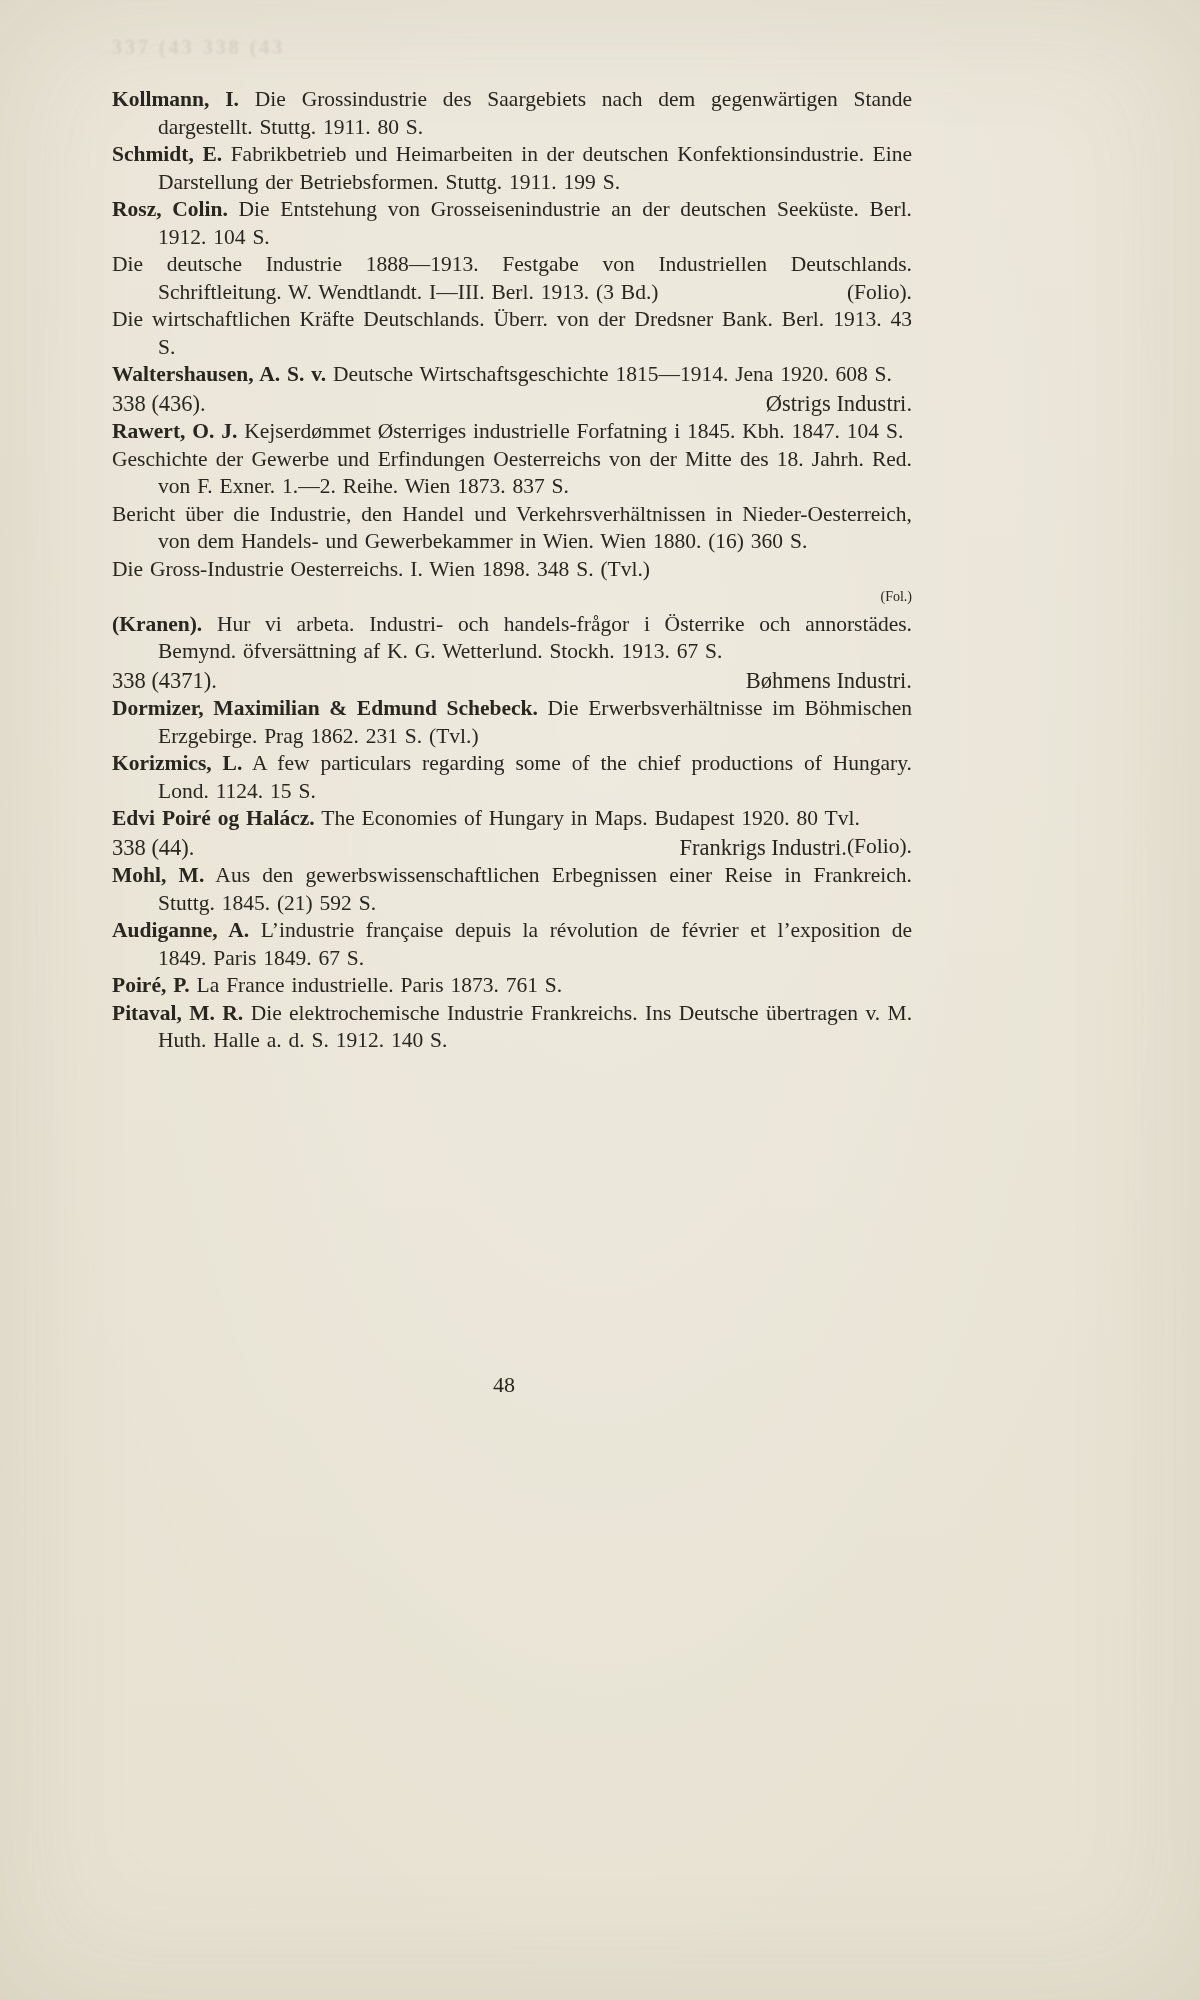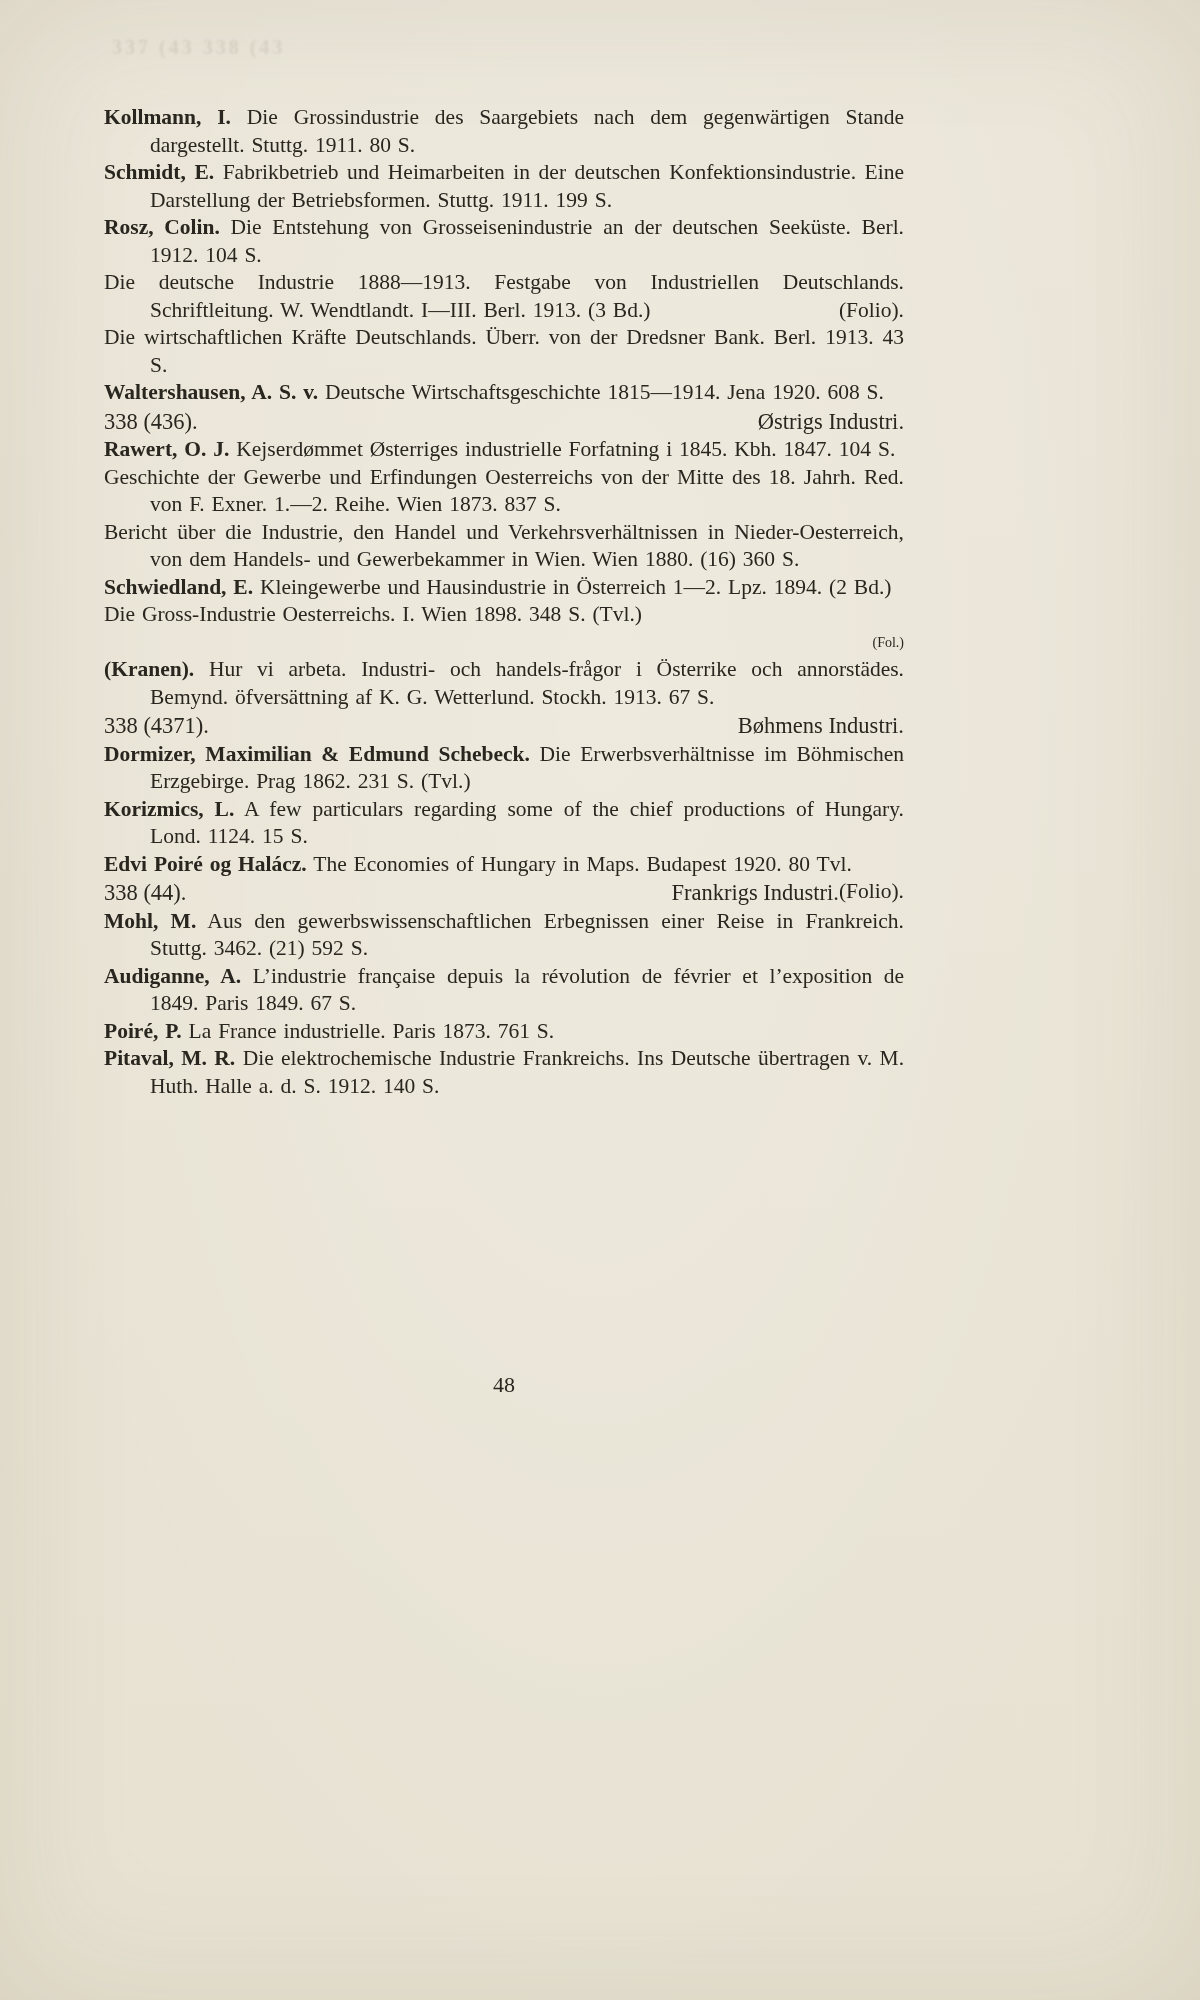--- a/index.html
+++ b/index.html
@@ -27,25 +27,24 @@
     top: 36px;
     font-size: 20px;
     font-weight: bold;
     color: #6b6353;
     opacity: 0.13;
     filter: blur(1.3px);
     letter-spacing: 3px;
   }
   .content {
     position: absolute;
-    left: 104px;
+    left: 112px;
     top: 86px;
     width: 800px;
     color: #29261f;
-    margin-top: 18px;
   }
   p.entry {
     margin: 0;
     padding-left: 46px;
     text-indent: -46px;
     text-align: justify;
     font-size: 21.5px;
     line-height: 27.5px;
     word-spacing: 1.5px;
   }
@@ -92,34 +91,33 @@
       <p class="entry"><span>Die deutsche Industrie 1888—1913. Festgabe von Industriellen Deutschlands. Schriftleitung. W. Wendtlandt. I—III. Berl. 1913. (3 Bd.)</span> <span class="tail">(Folio).</span></p>
       <p class="entry"><span>Die wirtschaftlichen Kräfte Deutschlands. Überr. von der Dredsner Bank. Berl. 1913. 43 S.</span></p>
       <p class="entry"><span class="lead">Waltershausen, A. S. v.</span> <span>Deutsche Wirtschaftsgeschichte 1815—1914. Jena 1920. 608 S.</span></p>
       <div class="section">
         <span>338 (436).</span>
         <span>Østrigs Industri.</span>
       </div>
       <p class="entry"><span class="lead">Rawert, O. J.</span> <span>Kejserdømmet Østerriges industrielle Forfatning i 1845. Kbh. 1847. 104 S.</span></p>
       <p class="entry"><span>Geschichte der Gewerbe und Erfindungen Oesterreichs von der Mitte des 18. Jahrh. Red. von F. Exner. 1.—2. Reihe. Wien 1873. 837 S.</span></p>
       <p class="entry"><span>Bericht über die Industrie, den Handel und Verkehrsverhältnissen in Nieder-Oesterreich, von dem Handels- und Gewerbekammer in Wien. Wien 1880. (16) 360 S.</span></p>
-      <p class="entry"><span class="lead">Schwiedland, E.</span> <span>Kleingewerbe und Hausindustrie in Österreich 1—2. Lpz. 1894. (2 Bd.)</span></p>
       <p class="entry"><span>Die Gross-Industrie Oesterreichs. I. Wien 1898. 348 S. (Tvl.)</span></p>
       <div class="tail-line">(Fol.)</div>
       <p class="entry"><span class="lead">(Kranen).</span> <span>Hur vi arbeta. Industri- och handels-frågor i Österrike och annorstädes. Bemynd. öfversättning af K. G. Wetterlund. Stockh. 1913. 67 S.</span></p>
       <div class="section">
         <span>338 (4371).</span>
         <span>Bøhmens Industri.</span>
       </div>
       <p class="entry"><span class="lead">Dormizer, Maximilian &amp; Edmund Schebeck.</span> <span>Die Erwerbsverhältnisse im Böhmischen Erzgebirge. Prag 1862. 231 S. (Tvl.)</span></p>
       <p class="entry"><span class="lead">Korizmics, L.</span> <span>A few particulars regarding some of the chief productions of Hungary. Lond. 1124. 15 S.</span></p>
       <p class="entry"><span class="lead">Edvi Poiré og Halácz.</span> <span>The Economies of Hungary in Maps. Budapest 1920. 80 Tvl.</span> <span class="tail">(Folio).</span></p>
       <div class="section">
         <span>338 (44).</span>
         <span>Frankrigs Industri.</span>
       </div>
-      <p class="entry"><span class="lead">Mohl, M.</span> <span>Aus den gewerbswissenschaftlichen Erbegnissen einer Reise in Frankreich. Stuttg. 3462. (21) 592 S.</span></p>
+      <p class="entry"><span class="lead">Mohl, M.</span> <span>Aus den gewerbswissenschaftlichen Erbegnissen einer Reise in Frankreich. Stuttg. 1845. (21) 592 S.</span></p>
       <p class="entry"><span class="lead">Audiganne, A.</span> <span>L’industrie française depuis la révolution de février et l’exposition de 1849. Paris 1849. 67 S.</span></p>
       <p class="entry"><span class="lead">Poiré, P.</span> <span>La France industrielle. Paris 1873. 761 S.</span></p>
       <p class="entry"><span class="lead">Pitaval, M. R.</span> <span>Die elektrochemische Industrie Frankreichs. Ins Deutsche übertragen v. M. Huth. Halle a. d. S. 1912. 140 S.</span></p>
     </div>
   <div class="pageno">48</div>
 </div>
 
 </body></html>

